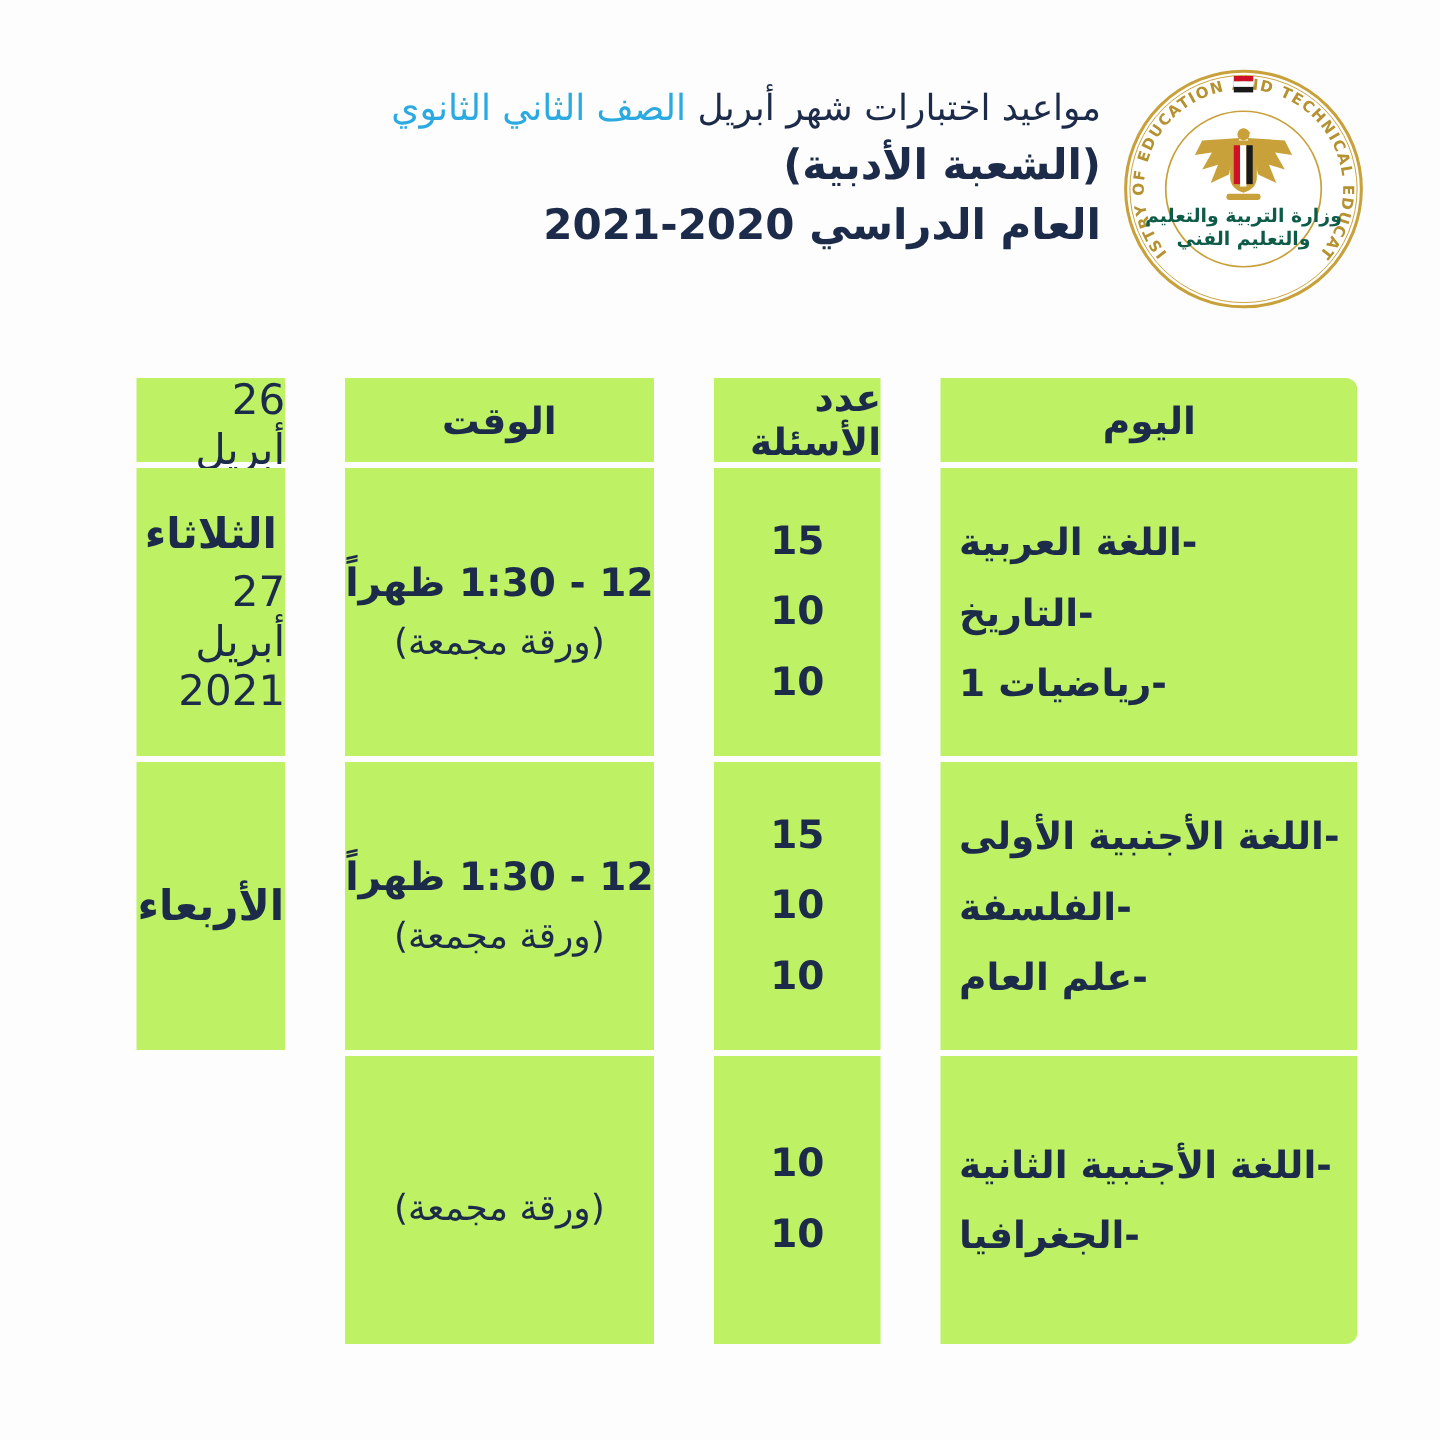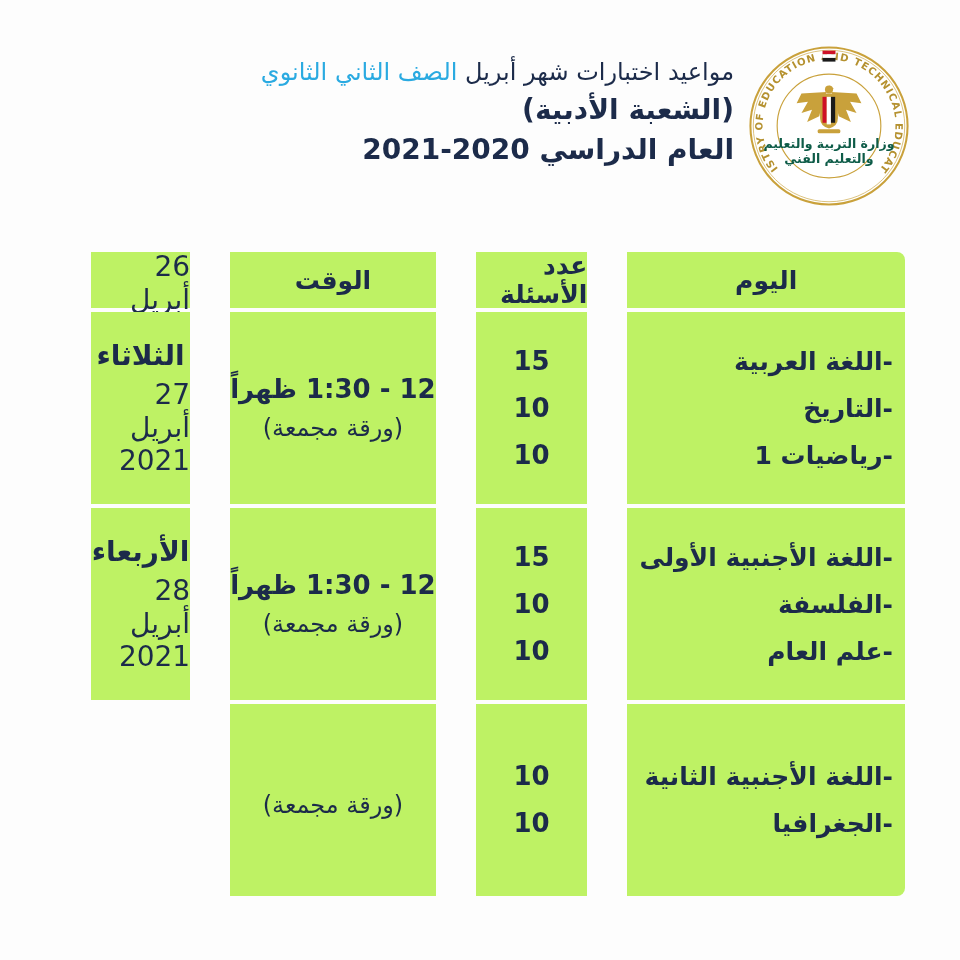--- a/index.html
+++ b/index.html
@@ -33,21 +33,21 @@
   .cell {
     background:#bef264;
     display:flex; flex-direction:column;
     align-items:center; justify-content:center;
     color:#1c2b4a;
     margin-left:36px;
   }
   .cell.head { font-size:25px; font-weight:bold; }
   .day-name { font-size:28px; font-weight:bold; line-height:1.2; }
   .day-date { font-size:28px; font-weight:normal; margin-top:6px; }
-  .cell.subjects { align-items:flex-start; padding:0 12px; }
+  .cell.subjects { align-items:flex-end; padding:0 12px; }
   .subj-line { font-size:25px; font-weight:bold; line-height:47px; white-space:nowrap; }
   .num-line { font-size:26px; font-weight:bold; line-height:47px; }
   .time-main { font-size:26px; font-weight:bold; white-space:nowrap; }
   .time-note { font-size:24px; font-weight:normal; margin-top:10px; white-space:nowrap; }
 </style>
 </head>
 <body>
 
 <div class="page">
 
@@ -137,21 +137,20 @@
       <div class="num-line">10</div>
       <div class="num-line">10</div>
     </div>
     <div class="cell time">
       <div class="time-main">12 - 1:30 ظهراً</div>
       <div class="time-note">(ورقة مجمعة)</div>
     </div>
 
     <div class="cell day">
       <div class="day-name">الأربعاء</div>
-      <div class="day-date">28 أبريل 2021</div>
     </div>
     <div class="cell subjects">
       <div class="subj-line">-اللغة الأجنبية الثانية</div>
       <div class="subj-line">-الجغرافيا</div>
     </div>
     <div class="cell questions">
       <div class="num-line">10</div>
       <div class="num-line">10</div>
     </div>
     <div class="cell time">

